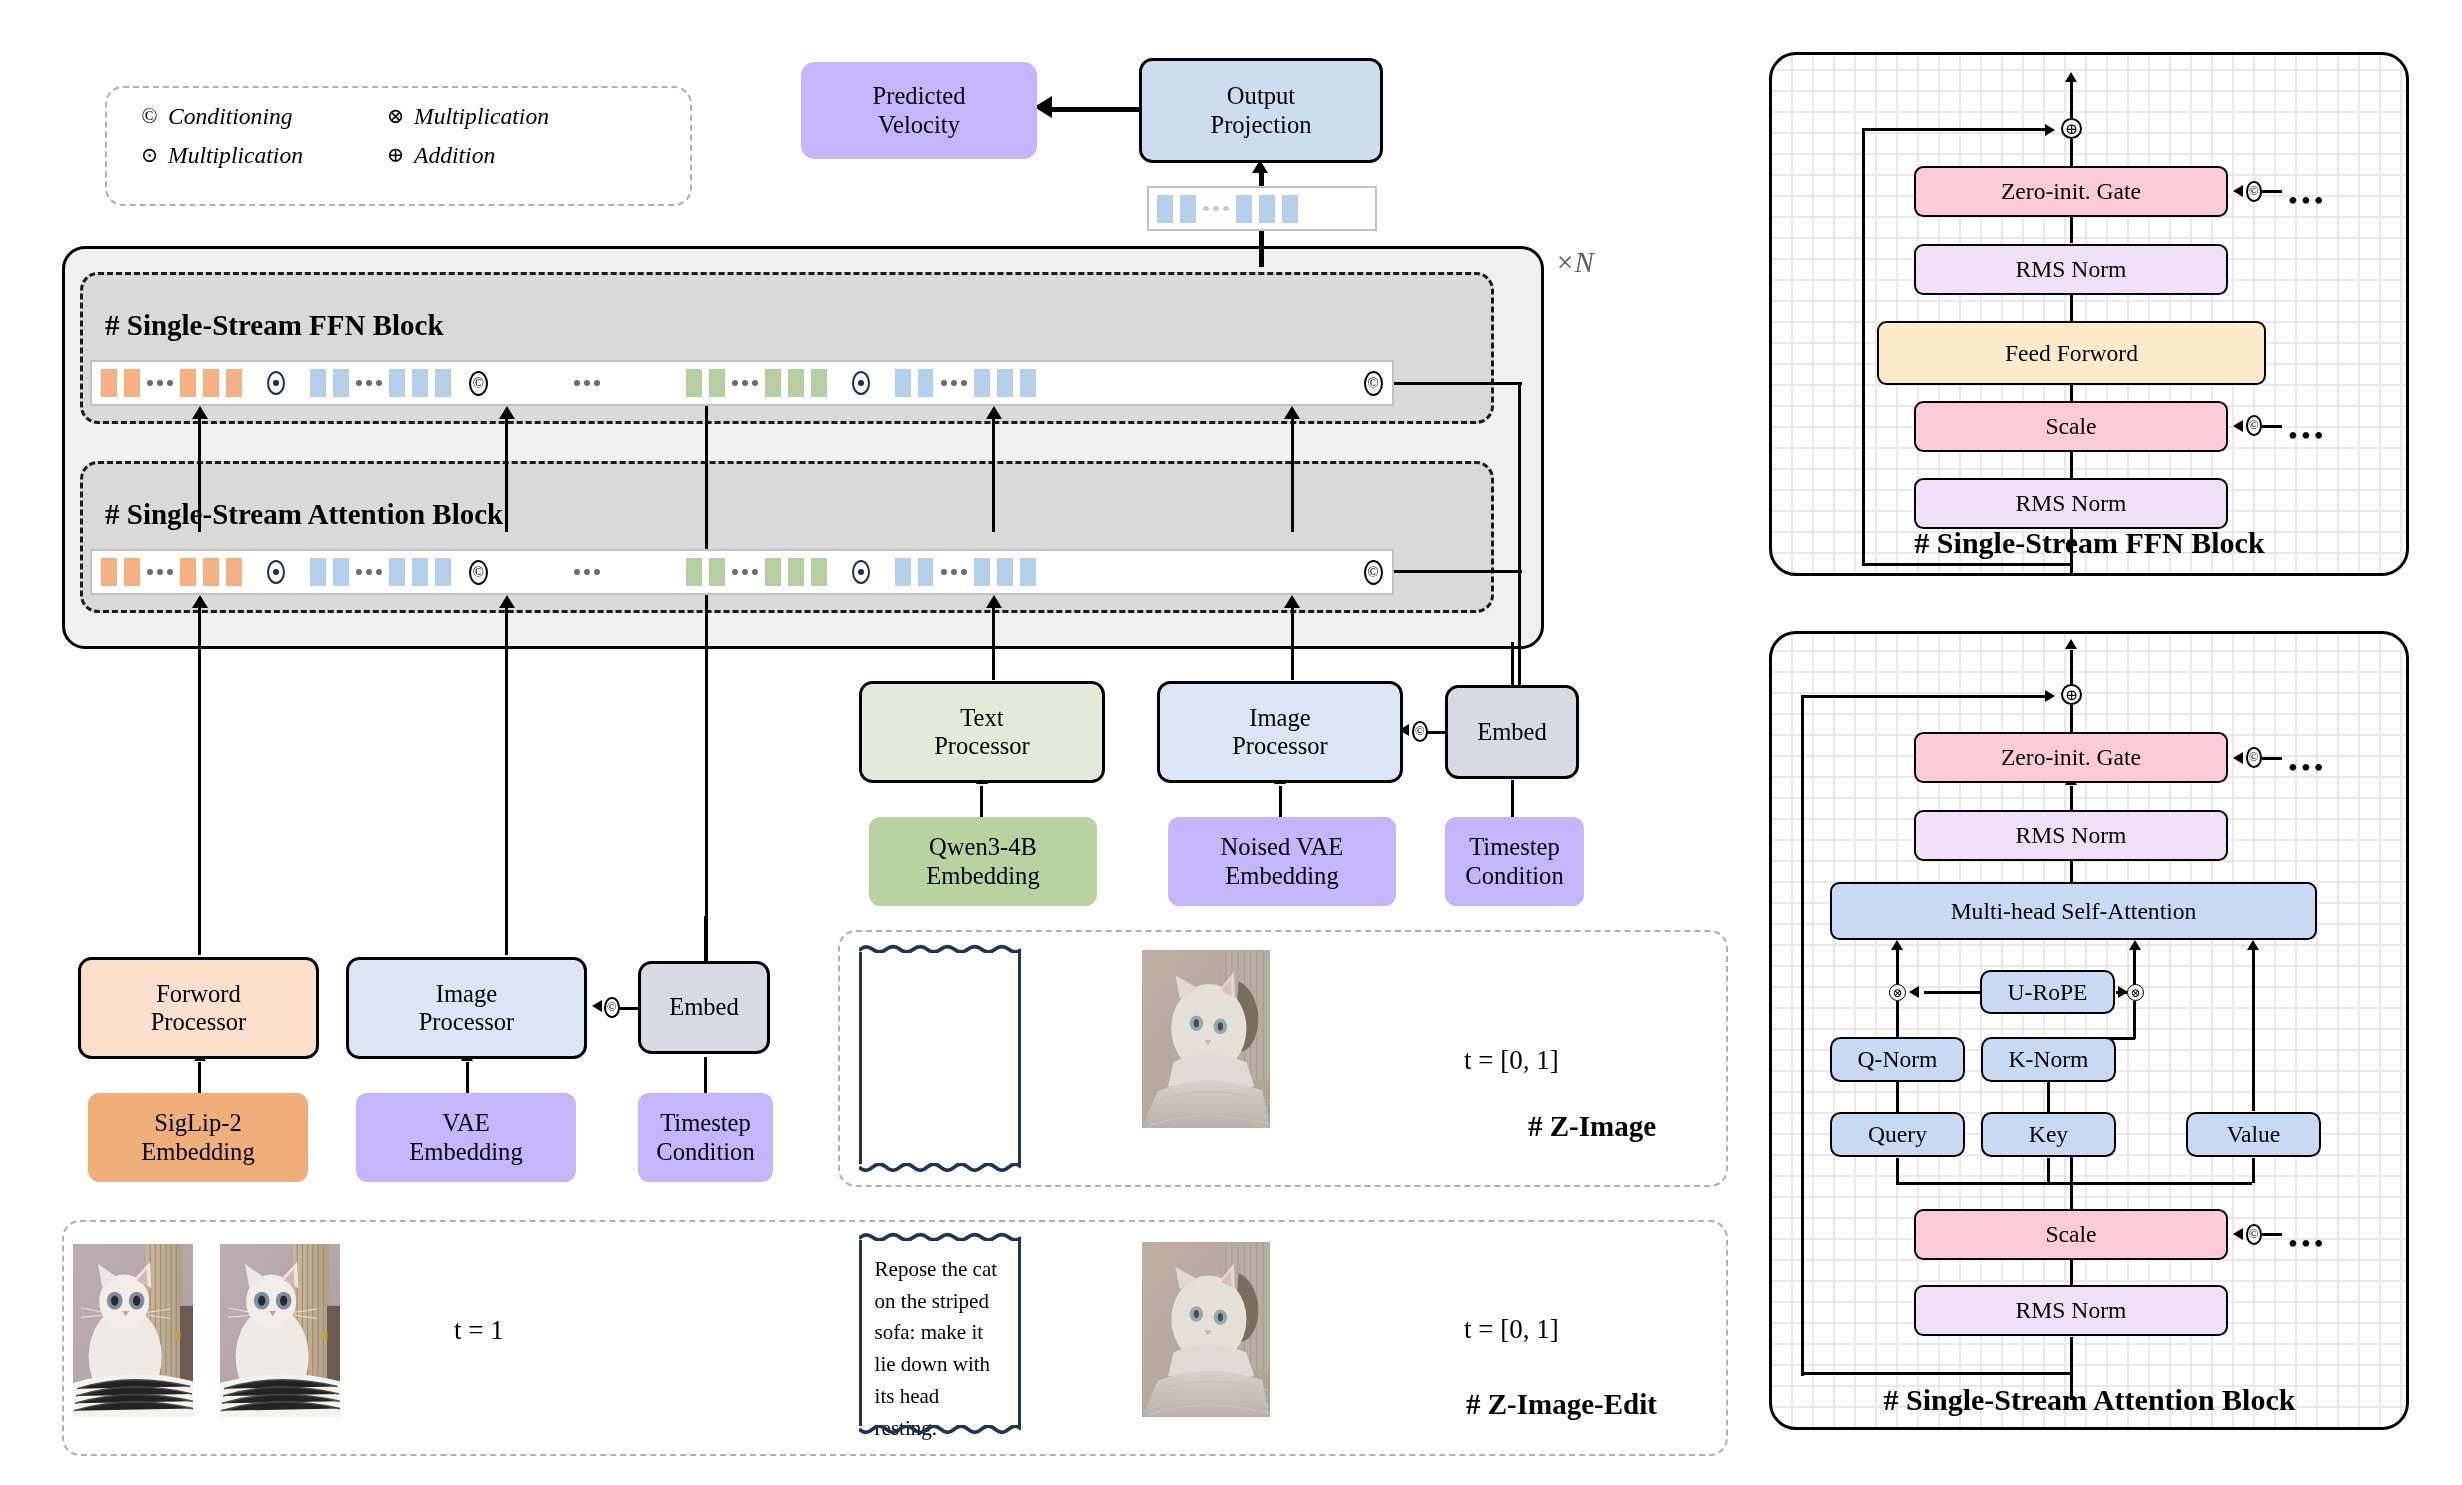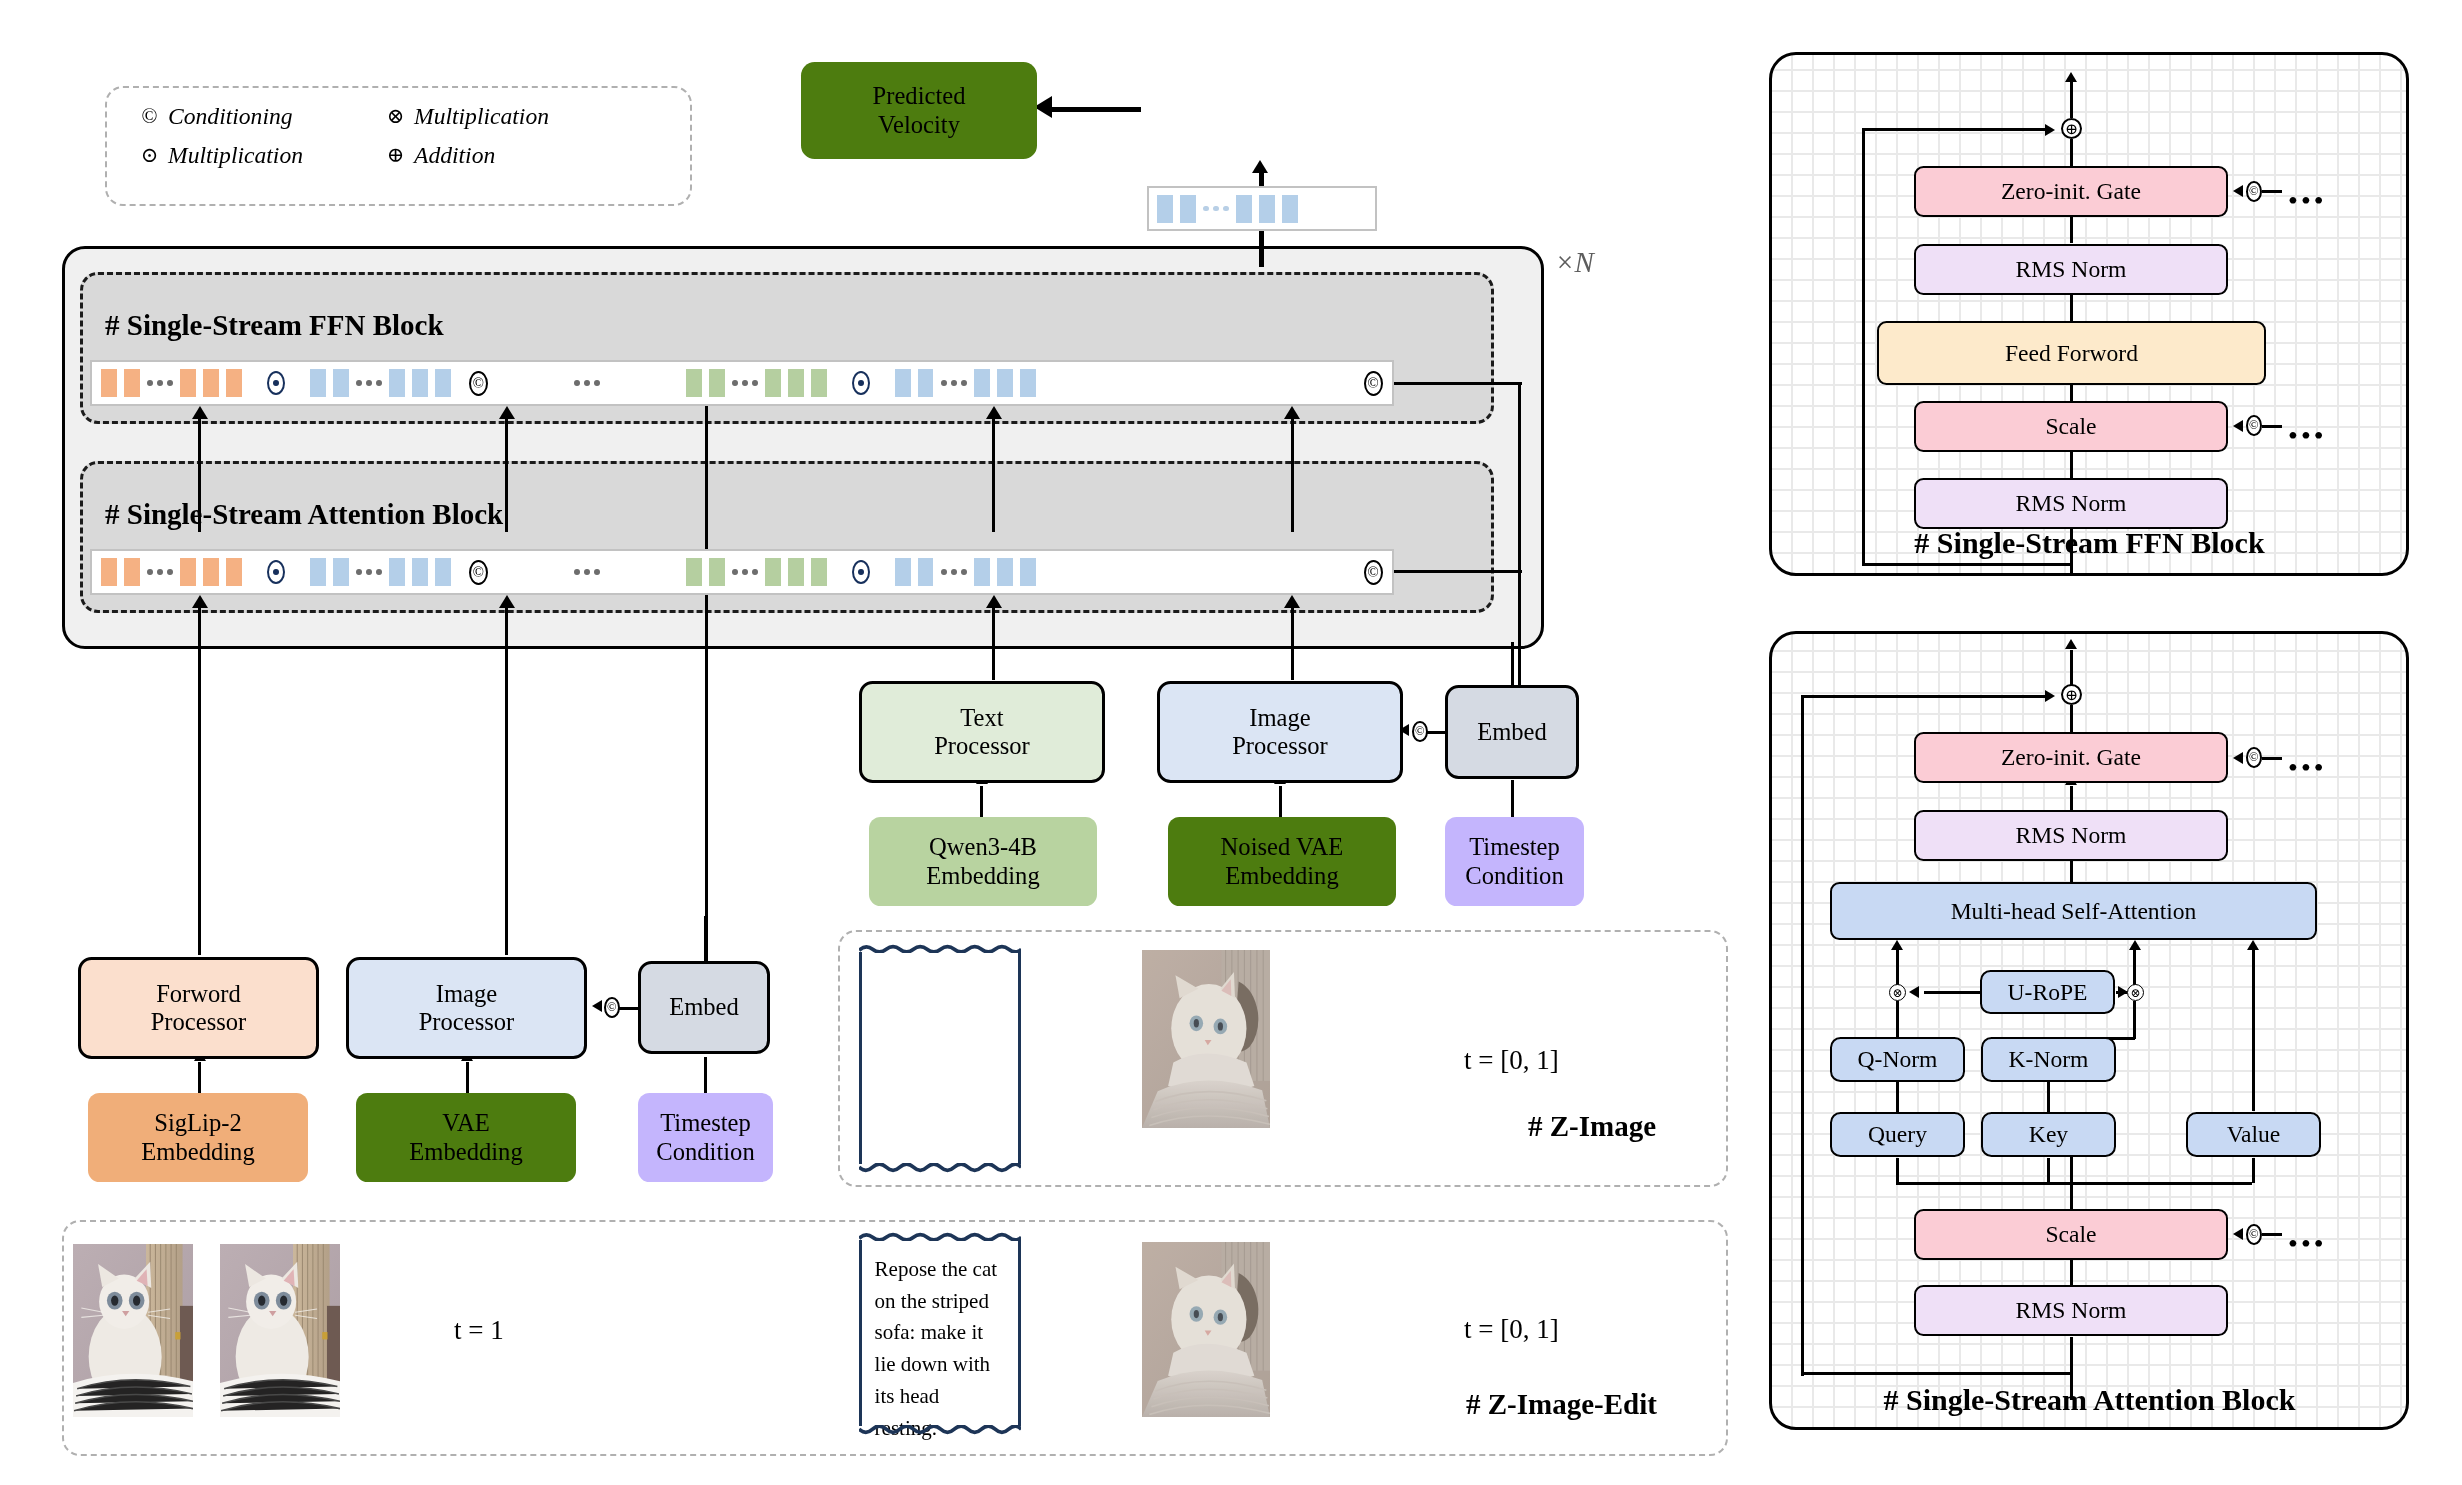--- a/index.html
+++ b/index.html
@@ -22,21 +22,21 @@
     text-align: center;
     line-height: 1.15;
     font-size: 24.6px;
     color: #000;
     z-index: 6;
   }
   .node.soft { border: none; border-radius: 13.6px; }
 
   .c-blue   { background:#cddcef; }
   .c-blue2  { background:#dbe5f4; }
-  .c-blueS  { background:#4d7c0f; }
+  .c-blueS  { background:#c4b5fd; }
   .c-green  { background:#e0ecd9; }
   .c-greenS { background:#b8d3a0; }
   .c-orange { background:#fbdfcd; }
   .c-orangeS{ background:#f0ae79; }
   .c-grayb  { background:#d5dae3; }
   .c-grayS  { background:#c4b5fd; }
 
   
   .dashed {
     position:absolute;
@@ -198,20 +198,24 @@
   <span>Multiplication</span>
   <span class="legend-sym">⊕</span>
   <span>Addition</span>
 </div>
 
 <div class="node soft c-blueS" style="left:801px; top:62px; width:236px; height:97px; flex-direction:column;">
   <span>Predicted</span>
   <span>Velocity</span>
 </div>
 
+<div class="node c-blue" style="left:1139px; top:58px; width:244px; height:105px; flex-direction:column;">
+  <span>Output</span>
+  <span>Projection</span>
+</div>
 
 <div class="ln thick h" style="left:1052px; top:107px; width:89px;"></div>
 <div class="arrow left big" style="left:1034px; top:96px;"></div>
 
 <div class="strip" style="left:1147px; top:186px; width:230px; height:45px; padding:0 8.4px;">
   <span class="tok blue"></span>
   <span class="tok-gap"></span>
   <span class="tok blue"></span>
   <span class="dots lite">
         <i></i>

